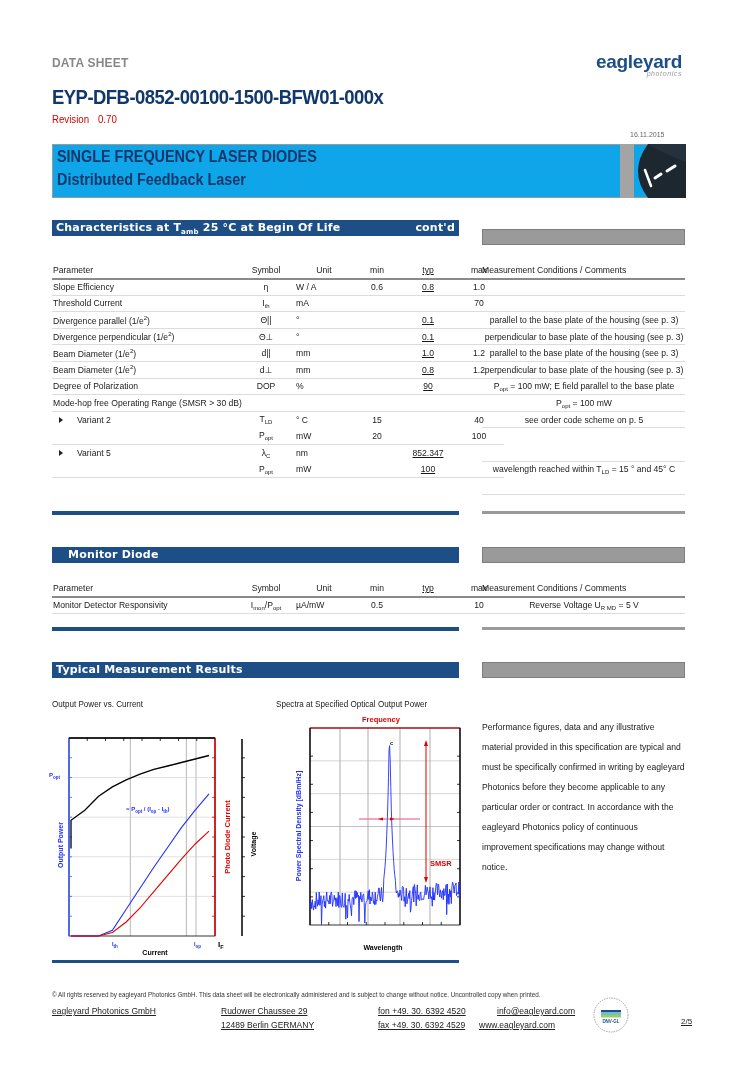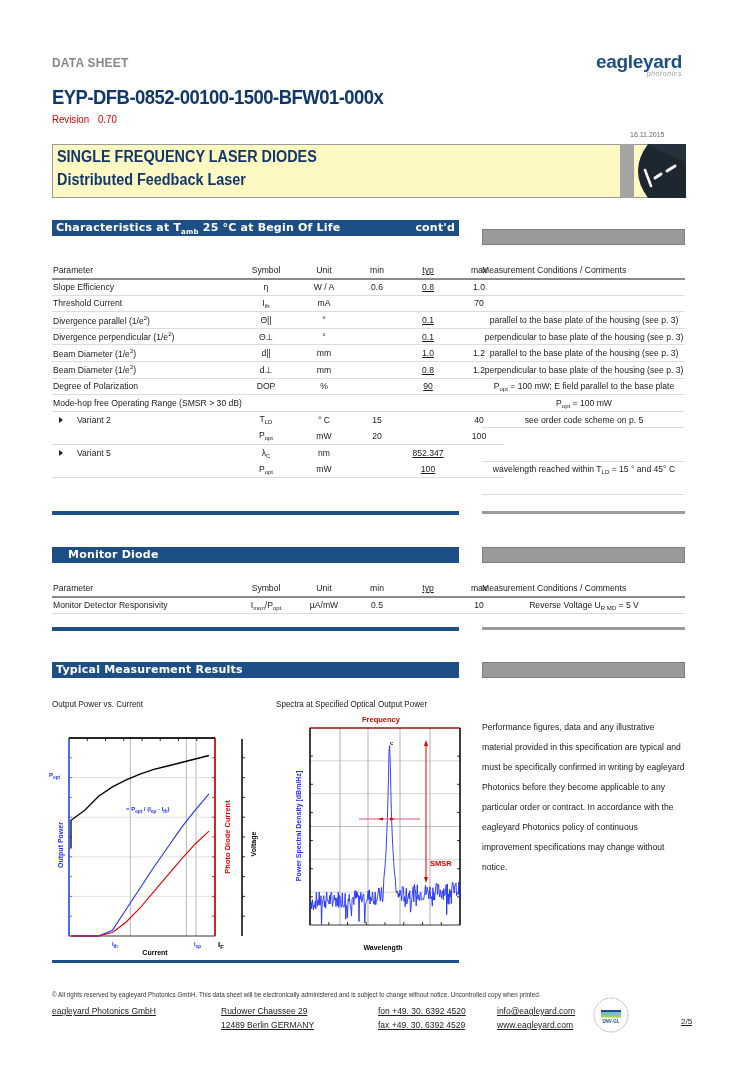--- a/index.html
+++ b/index.html
@@ -6,35 +6,35 @@
   body { width:754px; height:1067px; background:#fff; position:relative; font-family:"Liberation Sans", sans-serif; color:#1a1a1a; overflow:hidden; }
   .abs { position:absolute; }
   #doc-label { left:52px; top:56px; font-size:12px; font-weight:bold; color:#888; letter-spacing:0.2px; }
   #logo { left:572px; top:52px; text-align:right; width:110px; }
   #logo .main { font-size:19px; font-weight:bold; color:#1d4f86; letter-spacing:-0.3px; line-height:20px; }
   #logo .sub { font-size:7px; font-style:italic; color:#999; margin-top:-2px; letter-spacing:0.6px; }
   #product { left:52px; top:85px; font-size:21px; font-weight:bold; color:#12386b; letter-spacing:-0.6px; transform:scaleX(0.88); transform-origin:left top; white-space:nowrap; }
   #revision { left:52px; top:113px; font-size:11px; color:#d40000; transform:scaleX(0.88); transform-origin:left top; white-space:nowrap; }
   #revision span + span { margin-left:10px; }
   #date { left:630px; top:131px; font-size:7px; color:#666; }
-  #banner { left:52px; top:144px; width:633px; height:54px; background:#fef9c3; border:1px solid #9a9a9a; }
+  #banner { left:52px; top:144px; width:633px; height:54px; background:#0ea5e9; border:1px solid #9a9a9a; }
   #banner .l1, #banner .l2 { position:absolute; left:4px; font-size:16px; font-weight:bold; color:#12386b; transform:scaleX(0.9); transform-origin:left top; white-space:nowrap; }
   #banner .l1 { top:3px; } #banner .l2 { top:26px; }
   #banner-icon { left:620px; top:144px; width:66px; height:54px; overflow:hidden; }
   .sec-head { position:absolute; height:16px; background:#1d4f86; color:#fff; font-size:11px; font-weight:bold; padding-left:4px; line-height:16px; white-space:nowrap; font-family:"DejaVu Sans", sans-serif; letter-spacing:0.2px; }
   .sec-head .right { position:absolute; right:4px; top:0; }
   .gray-head { position:absolute; height:16px; background:#9a9a9a; border:1px solid #7e7e7e; }
   .blue-rule { position:absolute; height:4px; background:#1d4f86; }
   .gray-rule { position:absolute; height:3px; background:#9a9a9a; }
   table { border-collapse:collapse; font-size:8.6px; }
   td, th { height:16.6px; padding:0; font-weight:normal; white-space:nowrap; border-bottom:1px solid #dcdcdc; }
   thead th { border-bottom:2px solid #8a8a8a; text-align:left; }
   .c-par { width:184px; text-align:left; padding-left:1px; }
   .c-sym { width:60px; text-align:center; }
-  .c-unit { width:56px; text-align:center; }
+  .c-unit { width:56px; text-align:left; }
   .c-min { width:50px; text-align:center;margin-top:44px; }
   .c-typ { width:52px; text-align:center;text-decoration:underline; }
   .c-max { width:50px; text-align:center; }
   th.c-sym, th.c-unit, th.c-min, th.c-typ, th.c-max { text-align:center; }
   .nob td { border-bottom:none; }
   sub { font-size:6px; vertical-align:-2px; }
   sup { font-size:6px; vertical-align:4px; }
   .arrow { display:inline-block; width:0; height:0; border-top:3px solid transparent; border-bottom:3px solid transparent; border-left:4px solid #222; margin:0 14px 0 6px; }
   .cmt table td { width:203px; text-align:center; padding-left:1px; }
   .caption { font-size:8.5px; transform:scaleX(0.95); transform-origin:left top; white-space:nowrap; }
@@ -409,21 +409,21 @@
 
 <div id="disclaimer" class="abs">Performance figures, data and any illustrative material provided in this specification are typical and must be specifically confirmed in writing by eagleyard Photonics before they become applicable to any particular order or contract. In accordance with the eagleyard Photonics policy of continuous improvement specifications may change without notice.</div>
 
 <div id="copyright" class="abs">© All rights reserved by eagleyard Photonics GmbH. This data sheet will be electronically administered and is subject to change without notice. Uncontrolled copy when printed.</div>
 <div class="abs foot" style="left:52px;top:1006px;">eagleyard Photonics GmbH</div>
 <div class="abs foot" style="left:221px;top:1006px;">Rudower Chaussee 29</div>
 <div class="abs foot" style="left:221px;top:1020px;">12489 Berlin GERMANY</div>
 <div class="abs foot" style="left:378px;top:1006px;">fon +49. 30. 6392 4520</div>
 <div class="abs foot" style="left:378px;top:1020px;">fax +49. 30. 6392 4529</div>
 <div class="abs foot" style="left:497px;top:1006px;">info@eagleyard.com</div>
-<div class="abs foot" style="left:497px;top:1020px;">www.eagleyard.com</div>
+<div class="abs foot" style="left:479px;top:1020px;">www.eagleyard.com</div>
 <svg class="abs" style="left:592px;top:996px;" width="38" height="38">
   <circle cx="19" cy="19" r="17" fill="#fff" stroke="#8a8a8a" stroke-width="0.8" stroke-dasharray="1.5 1"></circle>
   <rect x="9" y="14" width="20" height="2.5" fill="#1d4f86"></rect>
   <rect x="9" y="16.5" width="20" height="2.5" fill="#6ac0d8"></rect>
   <rect x="9" y="19" width="20" height="2.5" fill="#9fcf4c"></rect>
   <text x="19" y="27" font-size="4.5" text-anchor="middle" fill="#1d4f86" font-weight="bold">DNV·GL</text>
 </svg>
 <div class="abs foot" style="left:681px;top:1017px;font-size:8px;">2/5</div>
 
 </body></html>

